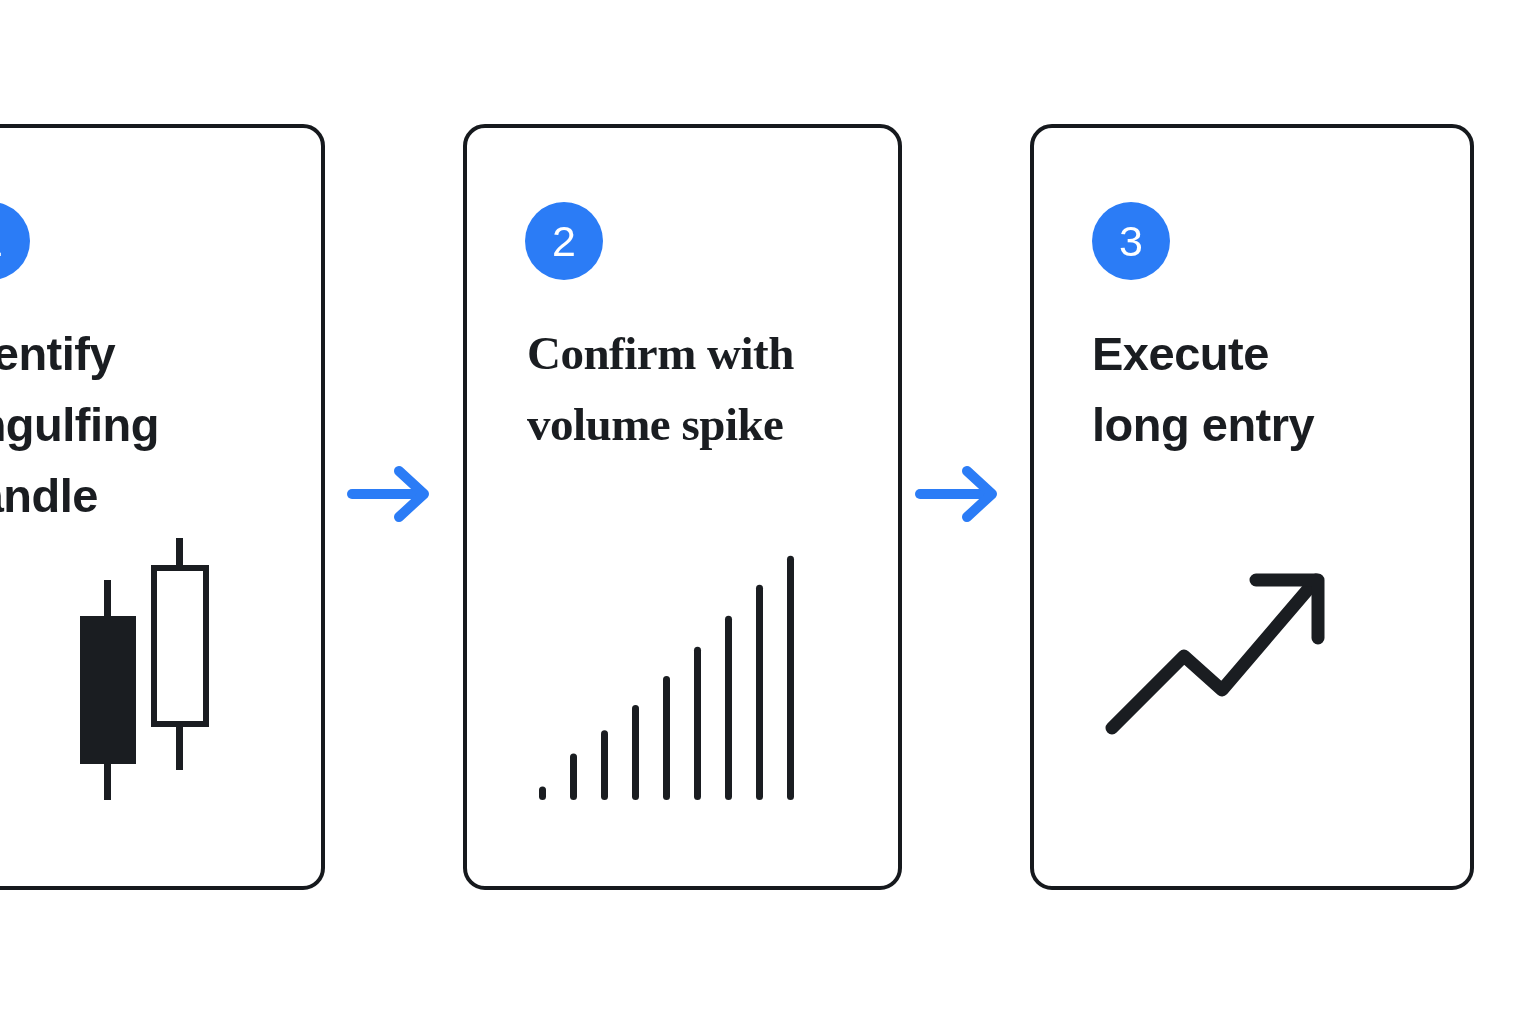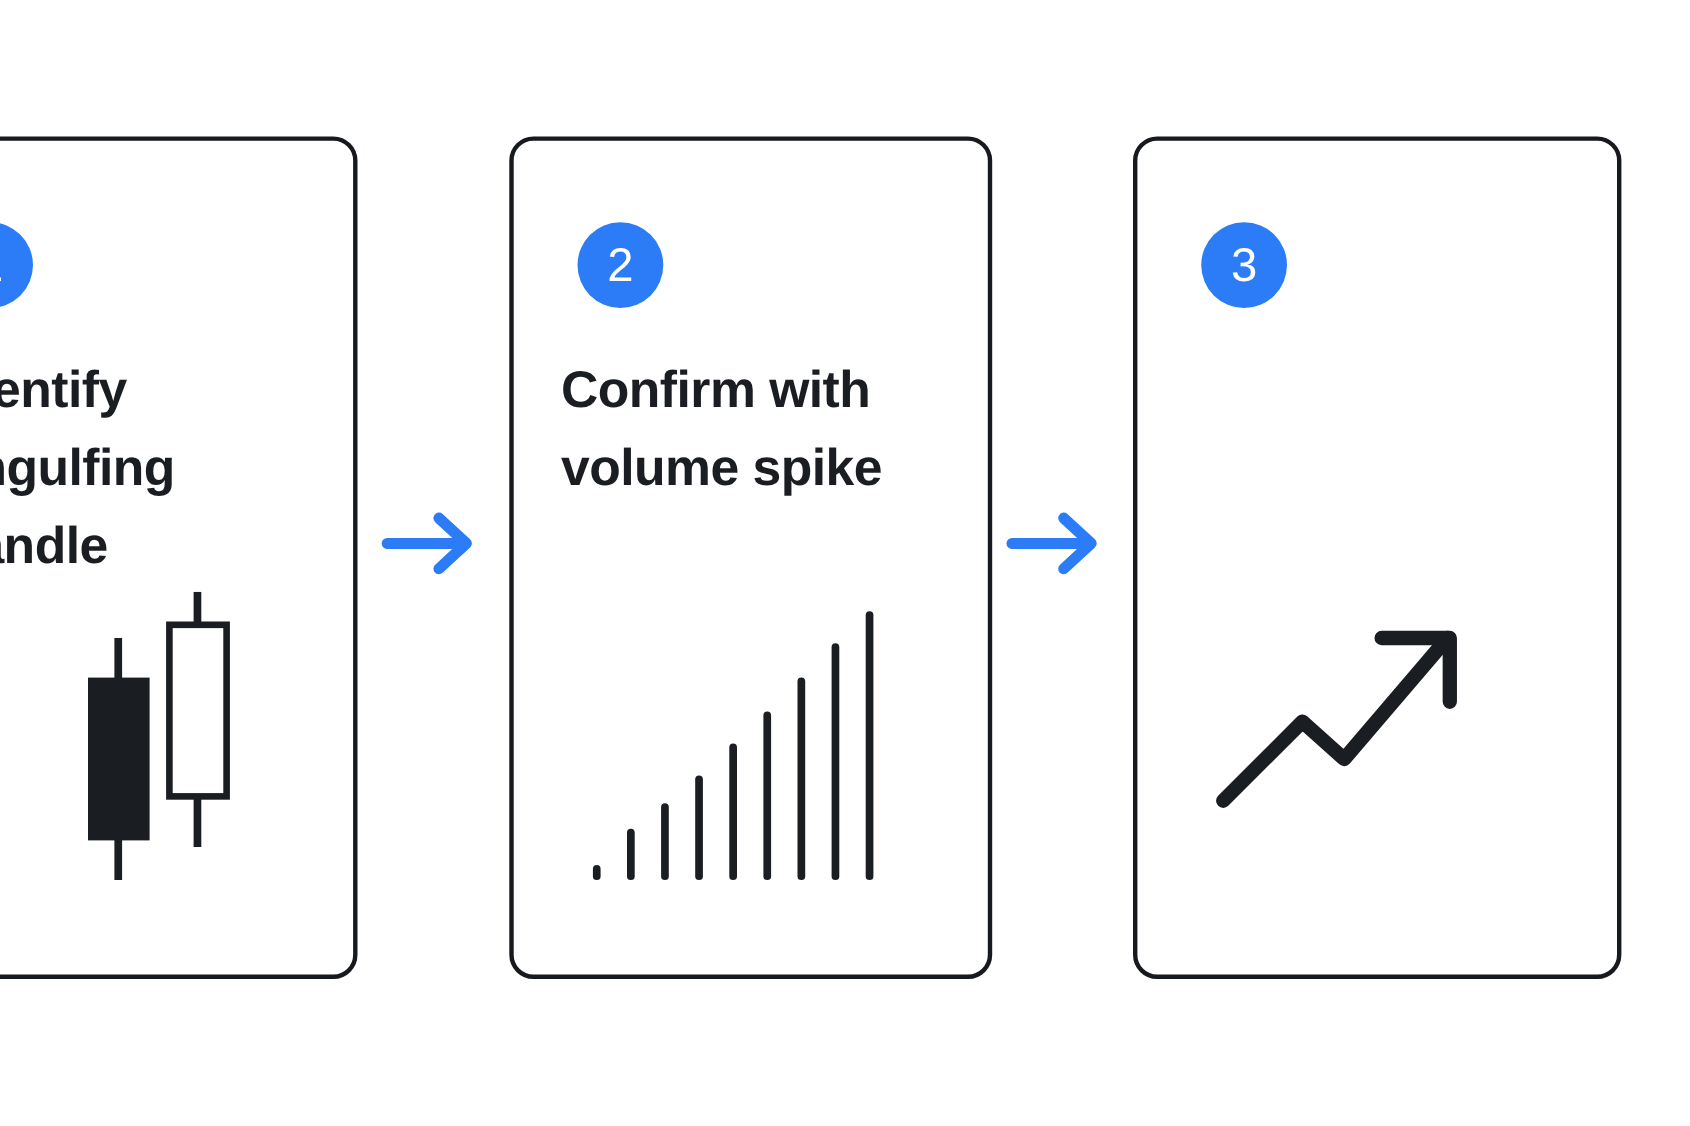--- a/index.html
+++ b/index.html
@@ -56,21 +56,21 @@
   .card-title {
     position: absolute;
     font-size: 47px;
     font-weight: 700;
     line-height: 71px;
     color: #1a1d21;
     letter-spacing: -0.5px;
     white-space: pre-line;
   }
   .card-1 .card-title { left: 98px;  top: 190px; width: 330px; }
-  .card-2 .card-title { left: 43px;  top: 190px; width: 360px; }
+  .card-2 .card-title { left: 60px;  top: 190px; width: 360px; font-family: Liberation Serif, serif; }
   .card-3 .card-title { left: 58px;  top: 190px; width: 360px; }
 
   
   .illus {
     position: absolute;
     left: 0;
     top: 400px;
     width: 100%;
     height: 340px;
   }
@@ -155,20 +155,22 @@
     <svg width="96" height="64" viewBox="0 0 96 64" xmlns="http://www.w3.org/2000/svg">
       <g fill="none" stroke="#2b7cf6" stroke-width="10" stroke-linecap="round" stroke-linejoin="round">
         <line x1="8" y1="32" x2="76" y2="32"></line>
         <polyline points="55,9 80,32 55,55"></polyline>
       </g>
     </svg>
   </div>
 
   <div class="card card-3">
     <div class="badge">3</div>
+    <div class="card-title">Execute
+long entry</div>
 
     <div class="illus">
       <div class="illus-trend">
         <svg width="250" height="230" viewBox="0 0 250 230" xmlns="http://www.w3.org/2000/svg">
           <g fill="none" stroke="#1a1d21" stroke-width="13" stroke-linecap="round" stroke-linejoin="round">
             <polyline points="8,190 80,118 118,152 212,42"></polyline>
             <polyline points="152,42 214,42 214,100"></polyline>
           </g>
         </svg>
       </div>

